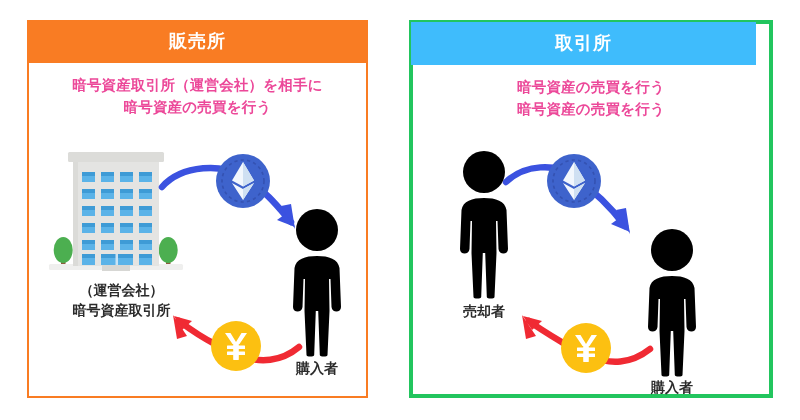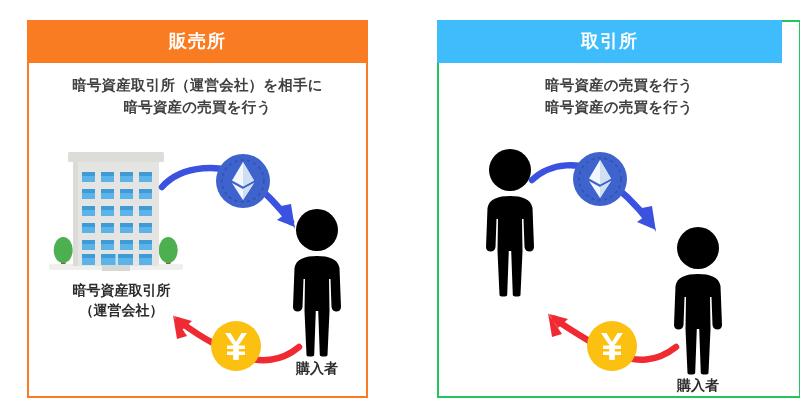--- a/index.html
+++ b/index.html
@@ -22,21 +22,21 @@
 
   
   .panel {
     position: absolute;
     top: 20px;
     height: 378px;
     background: #ffffff;
     box-sizing: border-box;
   }
   .panel.left  { left: 27px;  width: 341px; border: 2px solid #F97C23; }
-  .panel.right { left: 437px; width: 364px; border: 2px solid #22c55e; }
+  .panel.right { left: 409px; width: 364px; border: 4px solid #22c55e; }
 
   .panel-header {
     position: absolute;
     left: -2px;
     top: -2px;
     height: 43px;
     line-height: 43px;
     text-align: center;
     font-weight: bold;
     font-size: 18px;
@@ -47,21 +47,21 @@
   .panel.right .panel-header { width: 345px; background: #3FBCFC; }
 
   .panel-desc {
     position: absolute;
     left: 0;
     top: 52px;
     width: 100%;
     text-align: center;
     font-size: 14.5px;
     font-weight: bold;
-    color: #404040;
+    color: #ec4899;
     line-height: 1.55;
     letter-spacing: 0.2px;
   }
 
   
   .fig-label {
     position: absolute;
     text-align: center;
     font-size: 14px;
     font-weight: bold;
@@ -179,22 +179,22 @@
           <rect x="60" y="108" width="32" height="4" fill="#3E9BD6"></rect>
         <rect x="74.5" y="108" width="2.5" height="11" fill="#C9E3F4"></rect>
         <rect x="98" y="108" width="13" height="11" fill="#5BB3E8"></rect>
           <rect x="98" y="108" width="13" height="4" fill="#3E9BD6"></rect>
 
         <rect x="61" y="119" width="28" height="6" fill="#D7D7D4"></rect>
       </svg>
     </div>
 
     <div class="fig-label" style="left:0; top:258px; width:185px;">
+      <div>（運営会社）</div>
       <div>暗号資産取引所</div>
-      <div>（運営会社）</div>
     </div>
 
     <div class="arrow-layer">
       <svg width="341" height="378" viewBox="0 0 341 378" xmlns="http://www.w3.org/2000/svg">
 
         <path d="M133 165 C 152 143, 196 140, 216 156" fill="none" stroke="#3B52E0" stroke-width="6.5" stroke-linecap="round"></path>
         <path d="M216 156 C 238 170, 250 186, 262 200" fill="none" stroke="#3B52E0" stroke-width="6.5" stroke-linecap="round"></path>
         <path d="M266 205 L 248 198 L 259 190 Z" fill="#3B52E0"></path>
         <path d="M266 207 L 252 184 L 262 182 Z" fill="#3B52E0"></path>
 
@@ -280,20 +280,23 @@
                  L 57 100 C 57 106, 48 106, 47.5 100
                  L 46.5 72 L 45 72
                  L 45.5 104 L 43.5 148 C 43.5 150, 36 150, 35.8 148
                  L 34.2 104 L 31.8 104 L 30.2 148
                  C 30 150, 22.5 150, 22.5 148 L 20.5 104 L 21 72
                  L 19.5 72 L 18.5 100 C 18 106, 9 106, 9 100
                  L 10.5 61 C 12 52, 21 49, 33 49 Z" fill="#000000"></path>
       </svg>
     </div>
 
+    <div class="fig-label" style="left:28px; top:277px; width:86px;">
+      <div>売却者</div>
+    </div>
 
     <div class="coin" style="left:132px; top:128px;">
       <svg width="58" height="58" viewBox="0 0 58 58" xmlns="http://www.w3.org/2000/svg">
         <circle cx="29" cy="29" r="27" fill="#3E63CC"></circle>
         <circle cx="29" cy="29" r="21" fill="none" stroke="#3452B2" stroke-width="1.6" stroke-dasharray="3.2 3.2"></circle>
         <polygon points="29,10 40,28.5 29,34.5 18,28.5" fill="#F2F7FD"></polygon>
         <polygon points="29,10 40,28.5 29,34.5" fill="#CFE0F2"></polygon>
         <polygon points="29,37 40,31 29,48 18,31" fill="#F2F7FD"></polygon>
         <polygon points="29,37 40,31 29,48" fill="#CFE0F2"></polygon>
       </svg>

